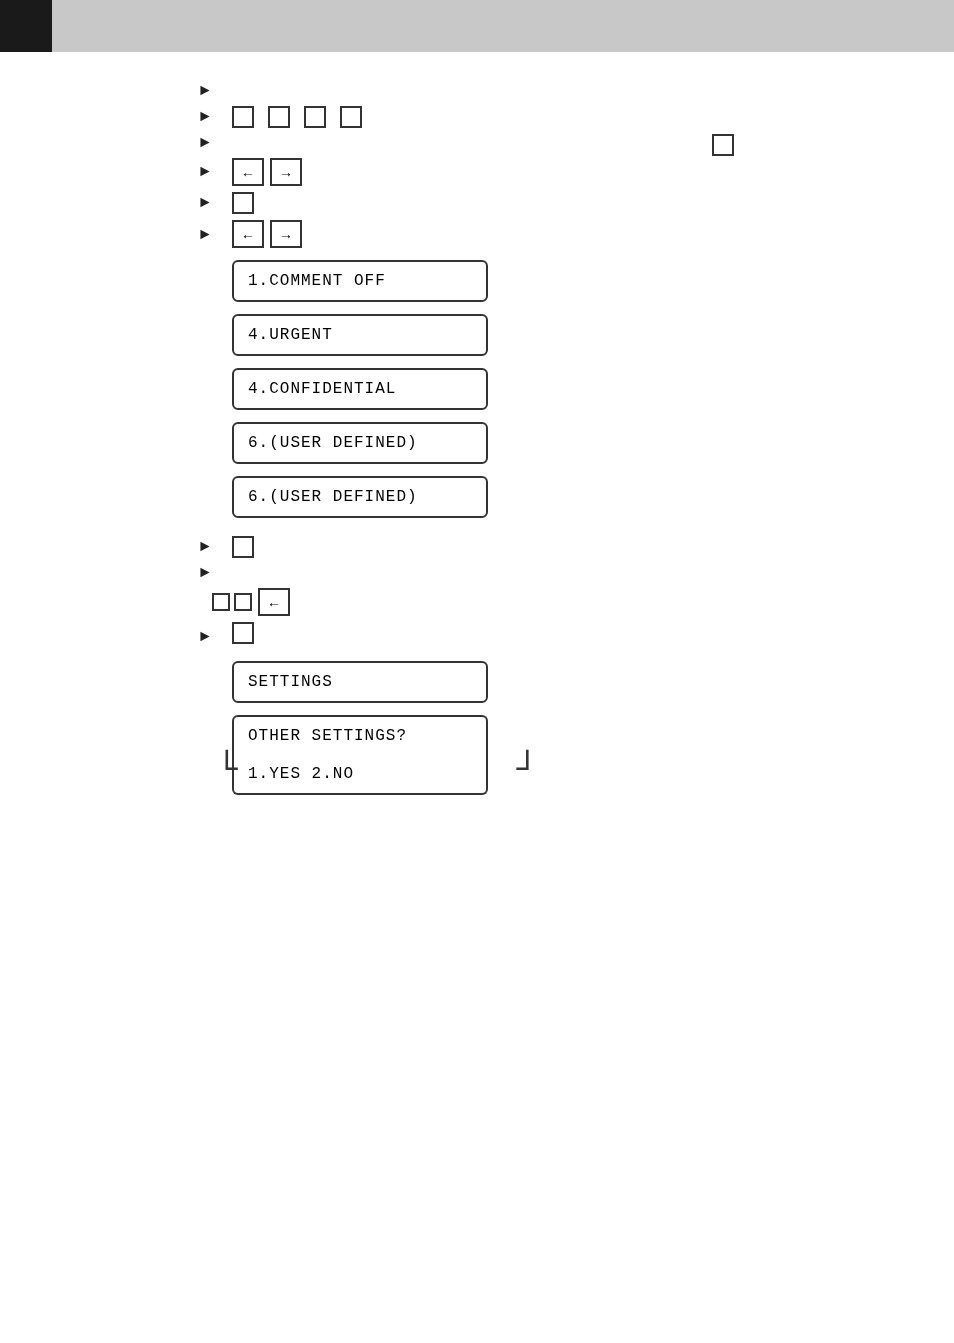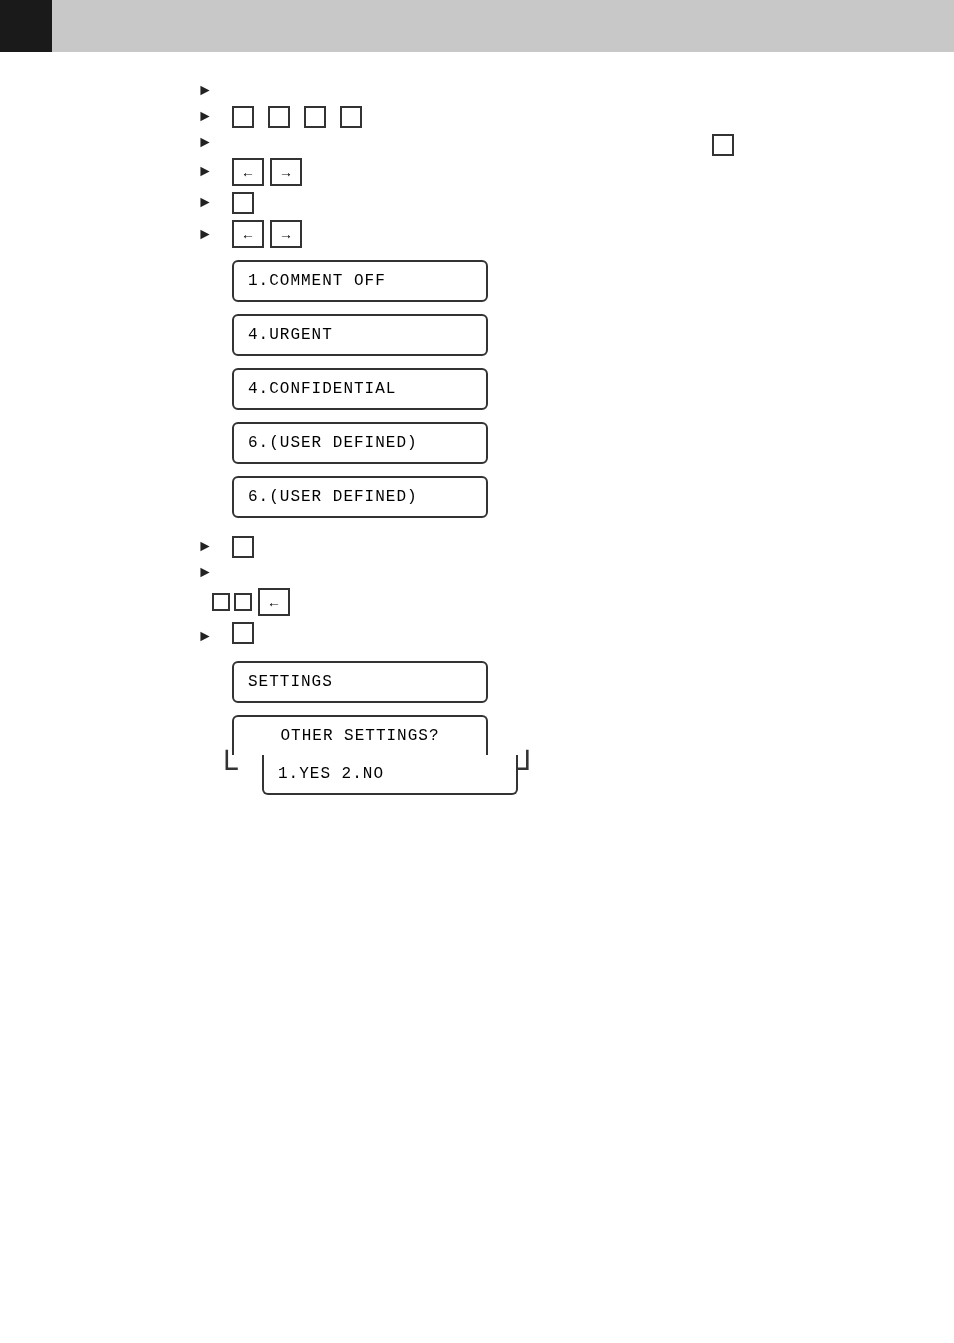--- a/index.html
+++ b/index.html
@@ -219,20 +219,20 @@
     <span class="arrow-right" style="margin-top:6px;">►</span>
     <div>
       <div style="margin-bottom:12px;">
         <span class="sq"></span>
       </div>
 
       <div class="menu-box">SETTINGS</div>
 
       <div class="bracket-group" style="position:relative; width:290px;">
         <span class="bracket-corner-left" style="position:absolute;left:-16px;bottom:6px;font-size:36px;color:#333;line-height:1;">└</span>
-        <div class="menu-box" style="margin-bottom:0;border-radius:6px 6px 0 0;border-bottom:none;text-align:center;">OTHER  SETTINGS?</div>
-        <div class="menu-box" style="border-radius:0 0 6px 6px;border-top:none;margin-bottom:0;margin-left:30px;">1.YES  2.NO</div>
+        <div class="menu-box" style="margin-bottom:0;border-radius:6px 6px 0 0;border-bottom:none;">OTHER  SETTINGS?</div>
+        <div class="menu-box" style="border-radius:0 0 6px 6px;border-top:none;margin-bottom:0;">1.YES  2.NO</div>
         <span class="bracket-corner-right" style="position:absolute;right:-16px;bottom:6px;font-size:36px;color:#333;line-height:1;">┘</span>
       </div>
     </div>
   </div>
 
 </div>
 
 </body></html>

